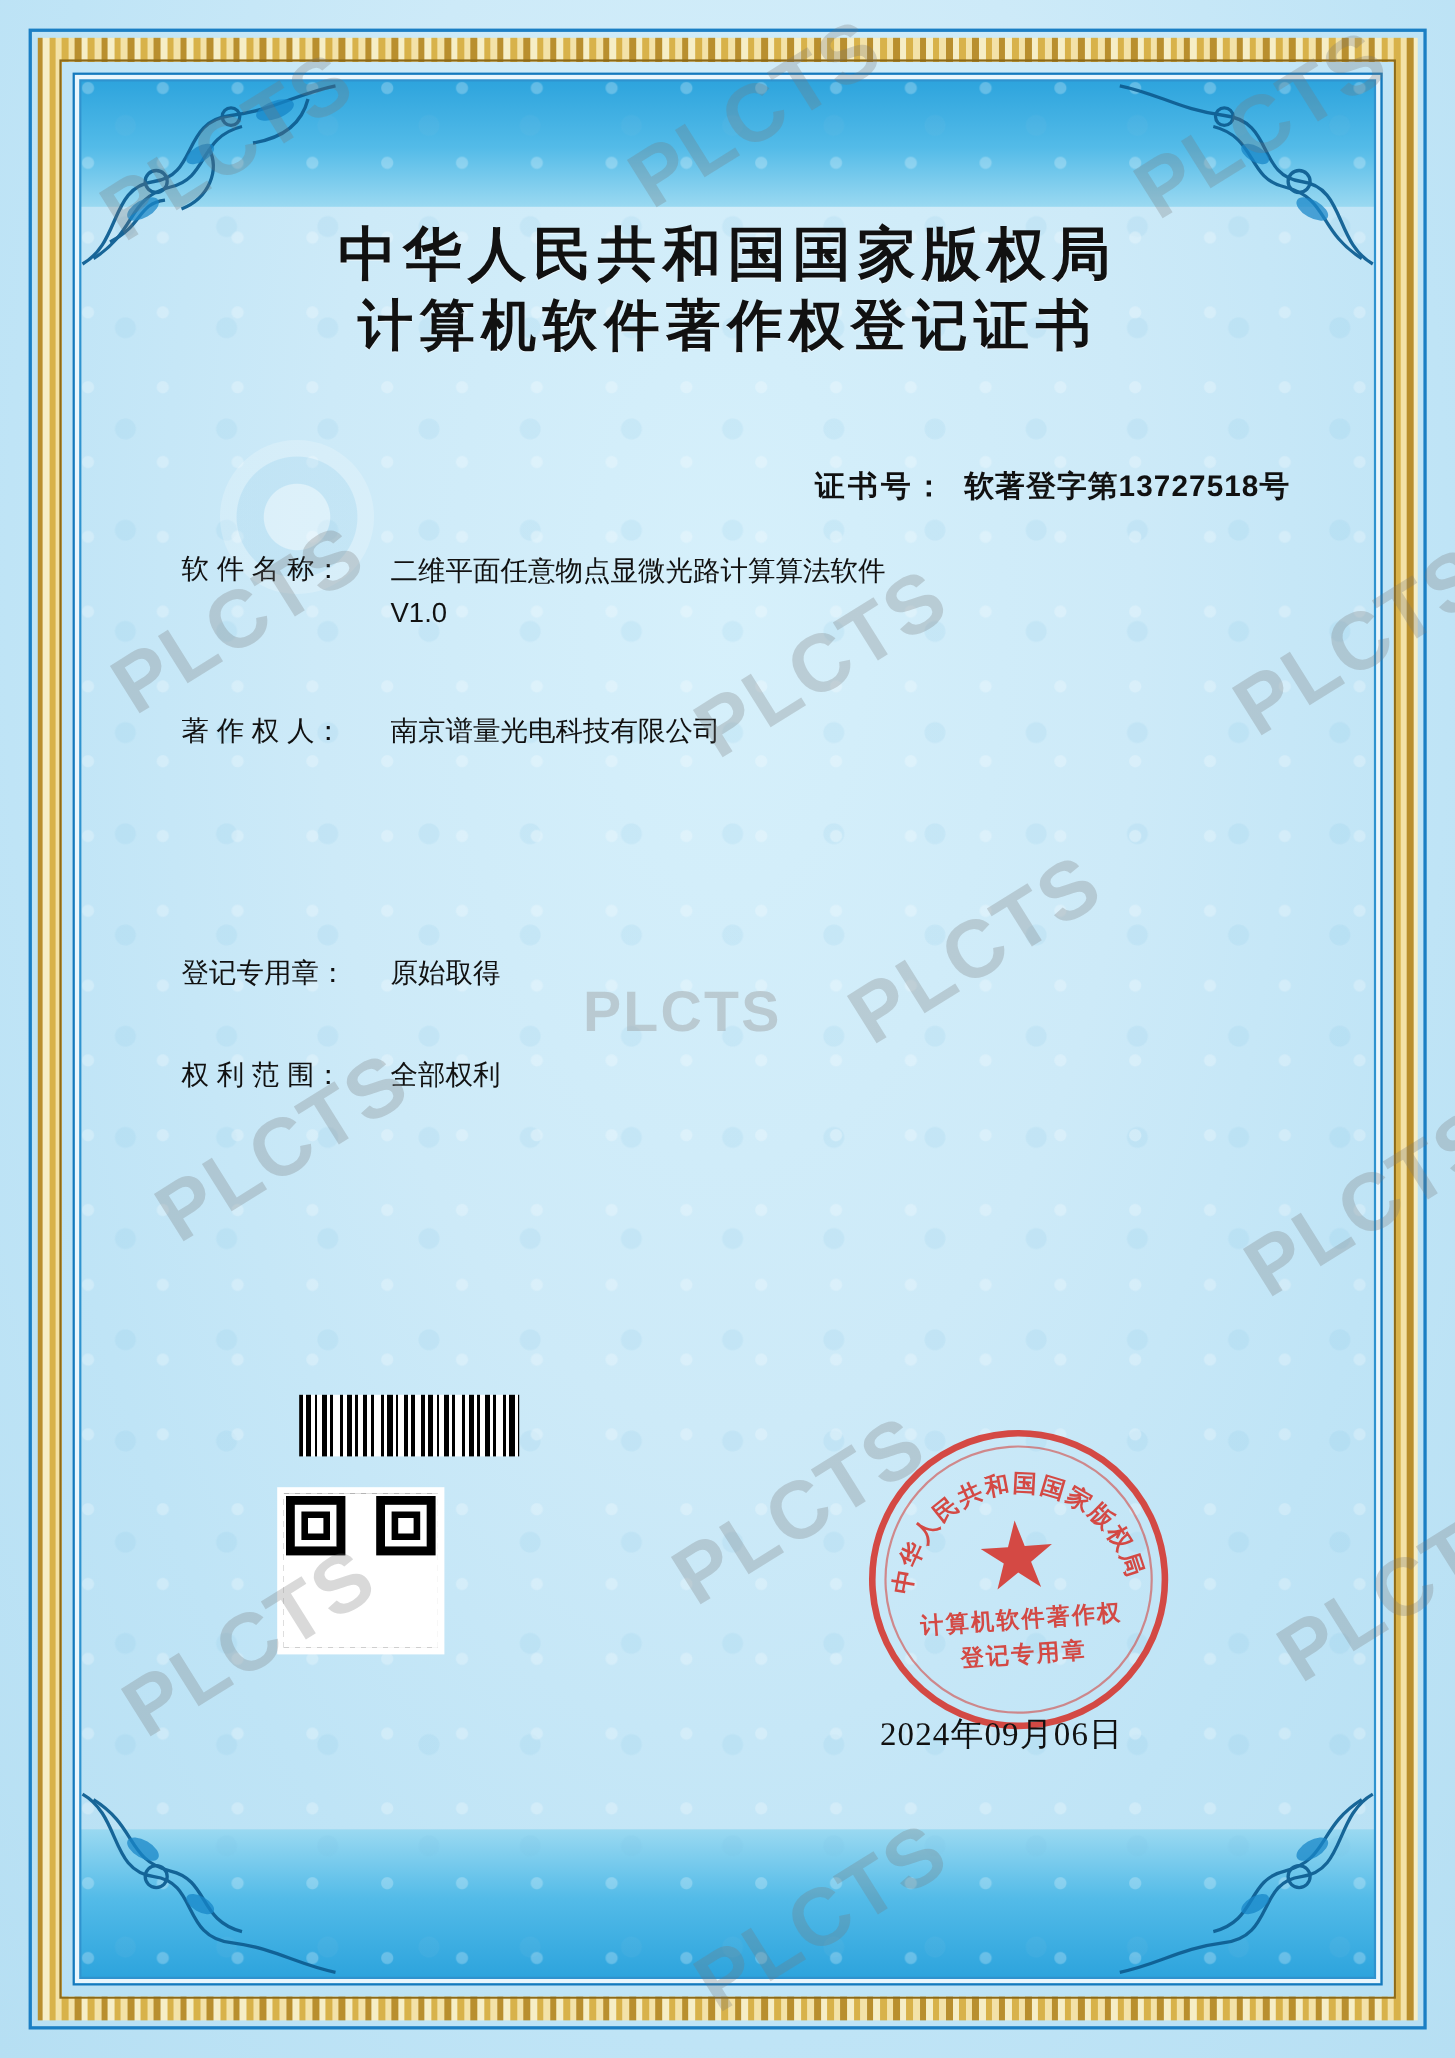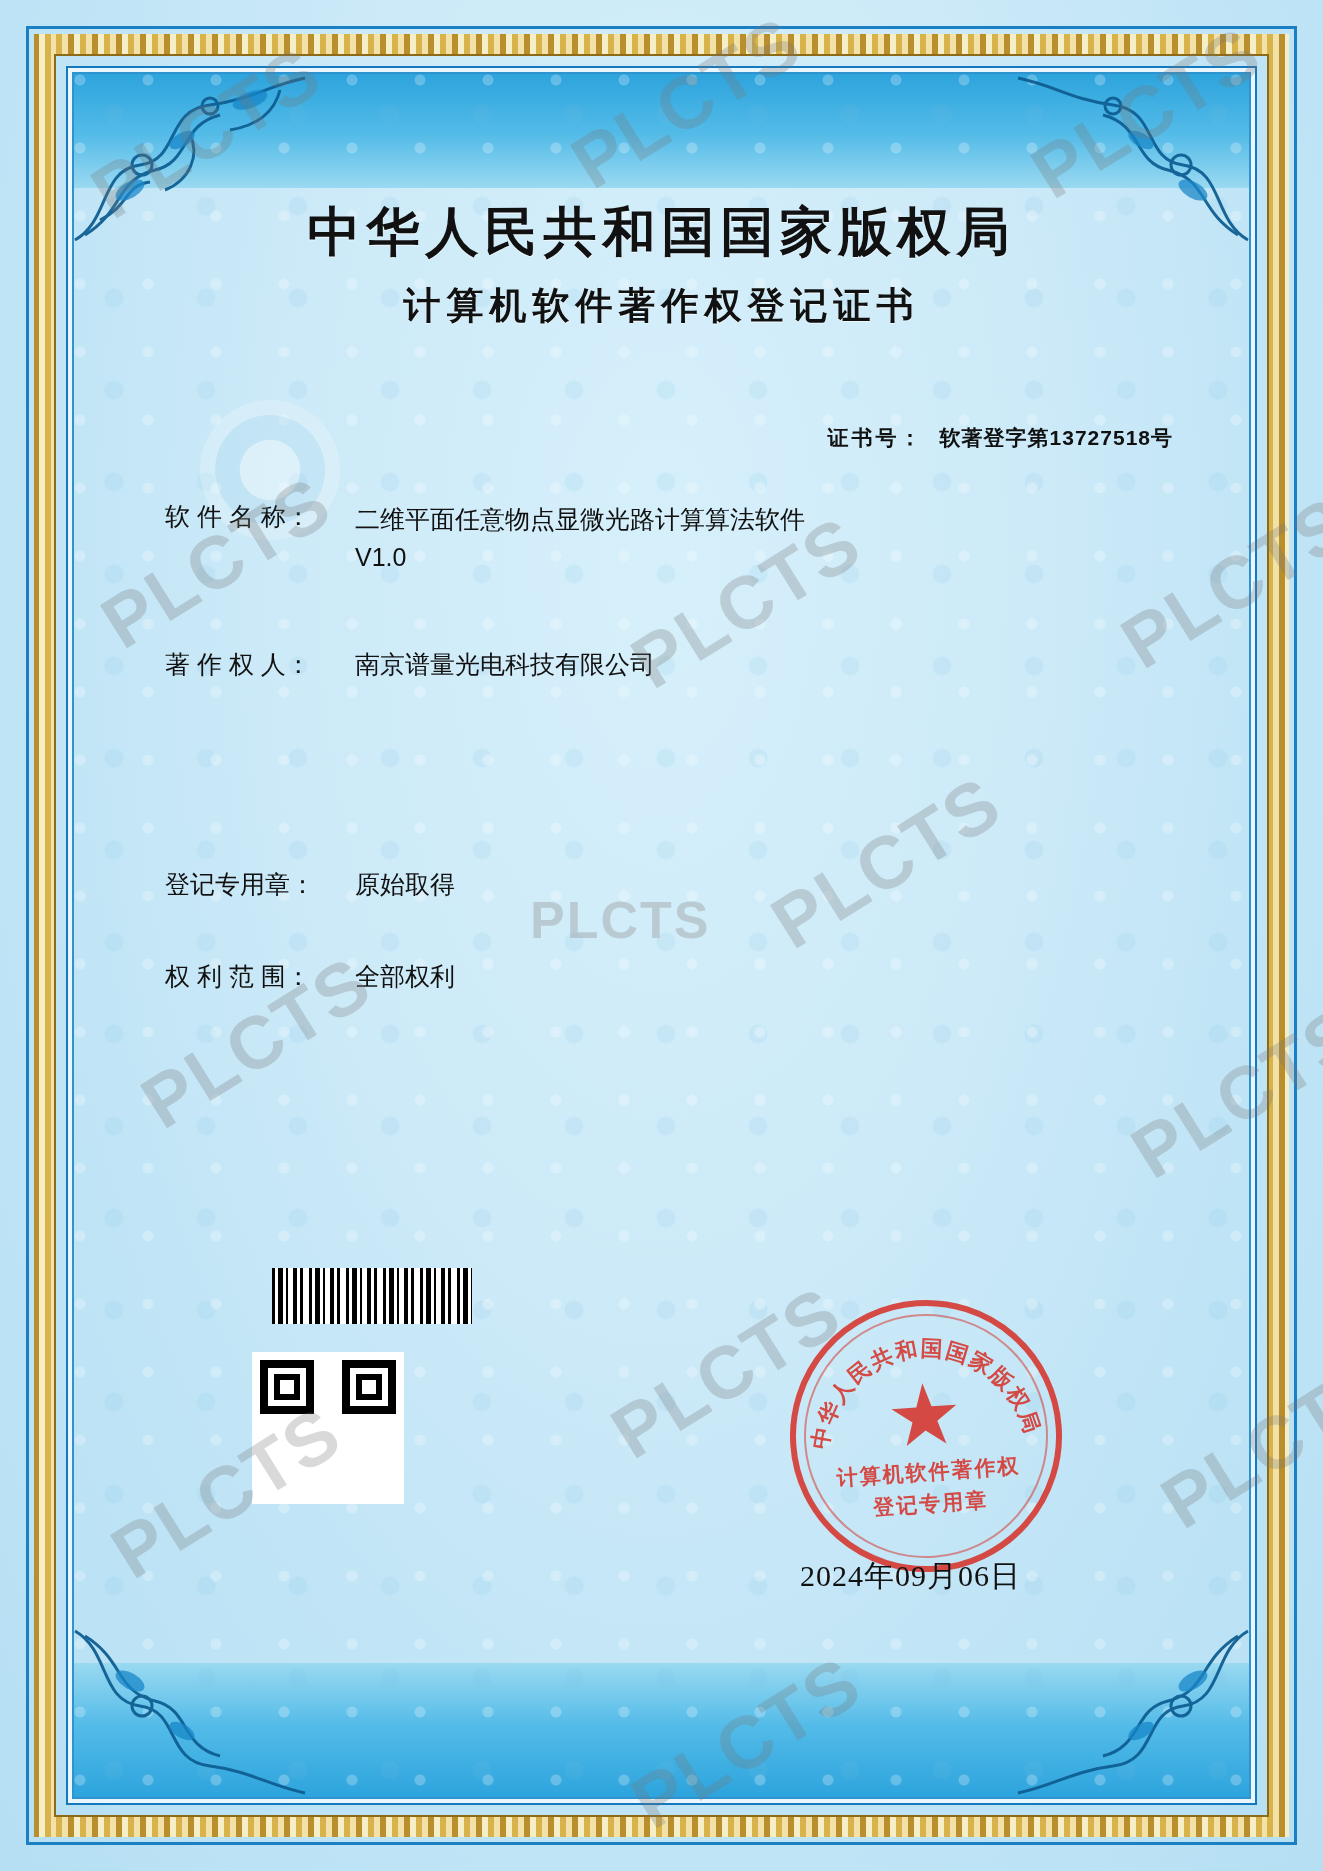--- a/index.html
+++ b/index.html
@@ -79,25 +79,25 @@
   .content{position:absolute;left:0;top:0;right:0;bottom:0;}
 
   .title-wrap{position:absolute;left:0;right:0;top:200px;text-align:center;}
   .title1,.title2{
     font-family:"Liberation Serif", serif;
     font-weight:bold;color:#111;
     letter-spacing:6px;
     text-shadow:0 1px 0 rgba(255,255,255,.6);
   }
   .title1{font-size:53px;line-height:64px;}
-  .title2{font-size:37px;line-height:64px;margin-top:10px;}
+  .title2{font-size:50px;line-height:64px;margin-top:0;}
 
   .cert-no{
     position:absolute;right:150px;top:424px;
-    font-size:21px;color:#111;font-weight:bold;
+    font-size:27px;color:#111;font-weight:bold;
     font-family:"Liberation Sans", sans-serif;
     letter-spacing:1px;
   }
   .cert-no .lbl{letter-spacing:3px;}
   .cert-no .val{margin-left:16px;}
 
   .field{
     position:absolute;left:165px;right:140px;
     font-size:25px;color:#111;
     font-family:"Liberation Sans", sans-serif;

